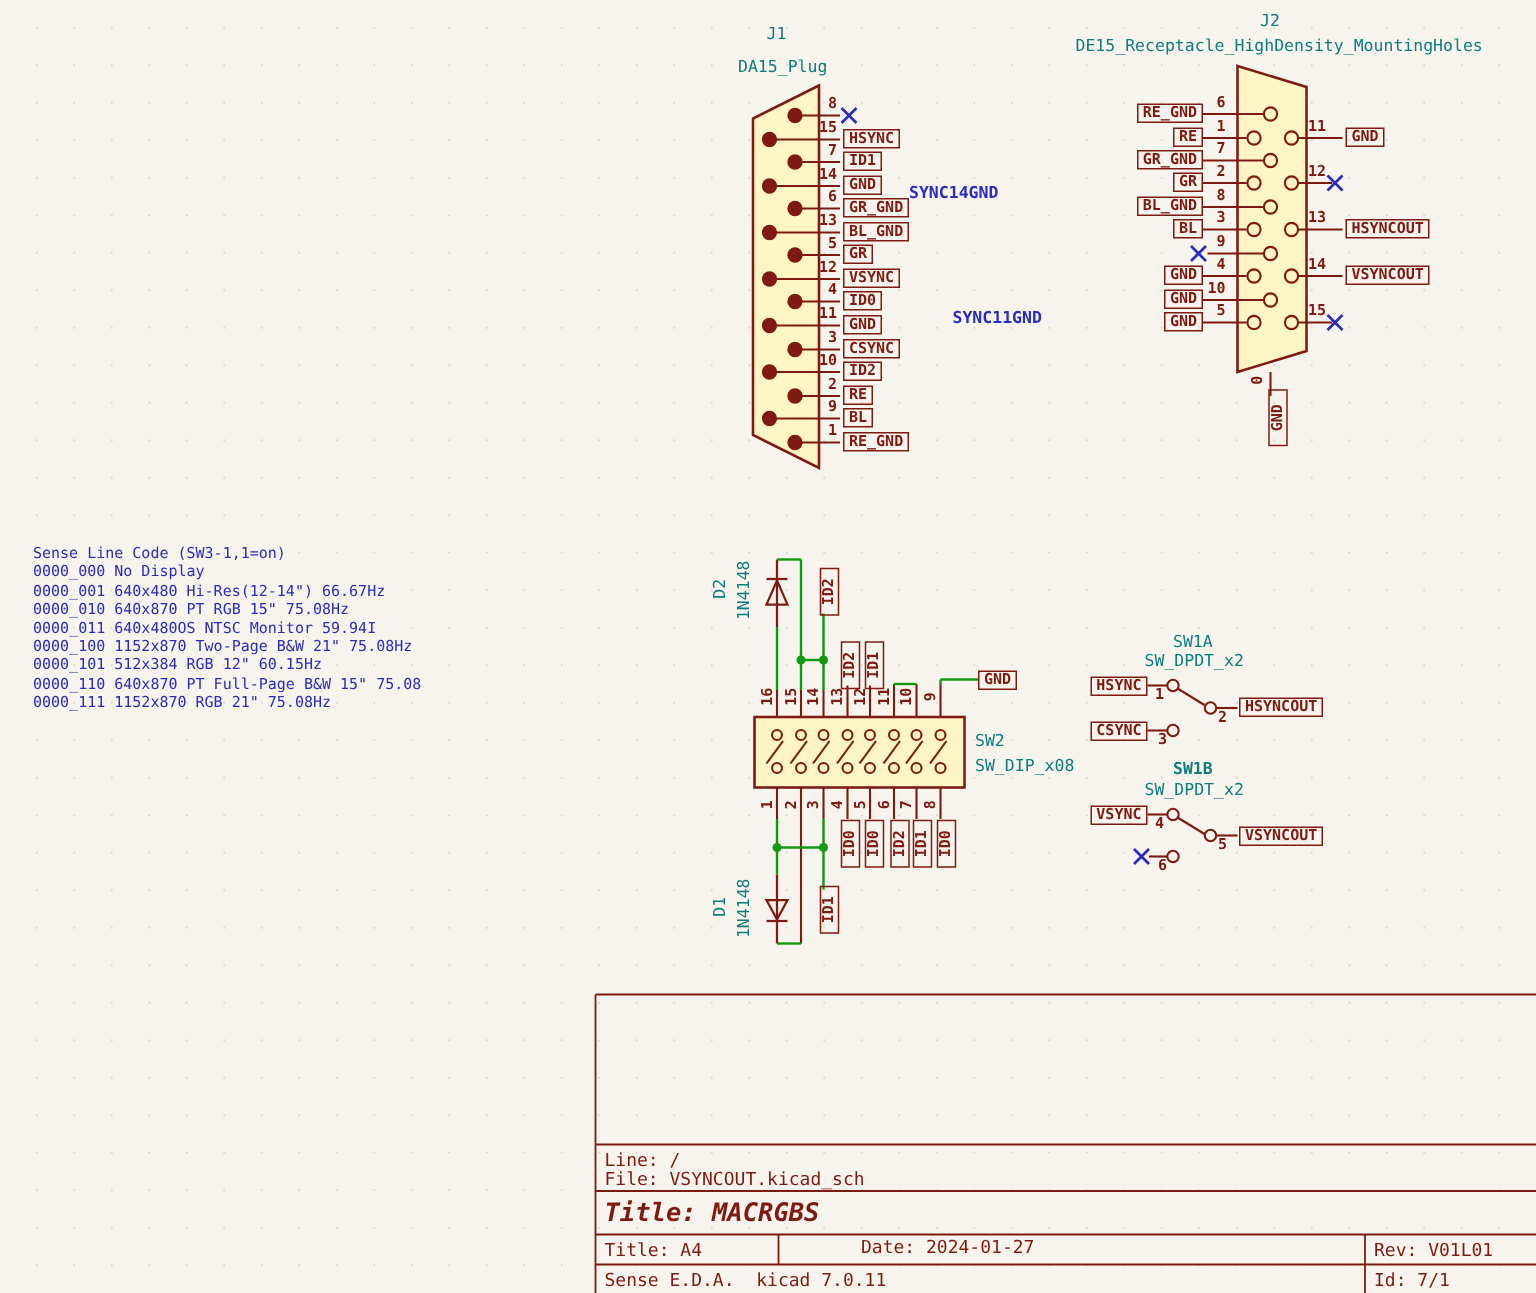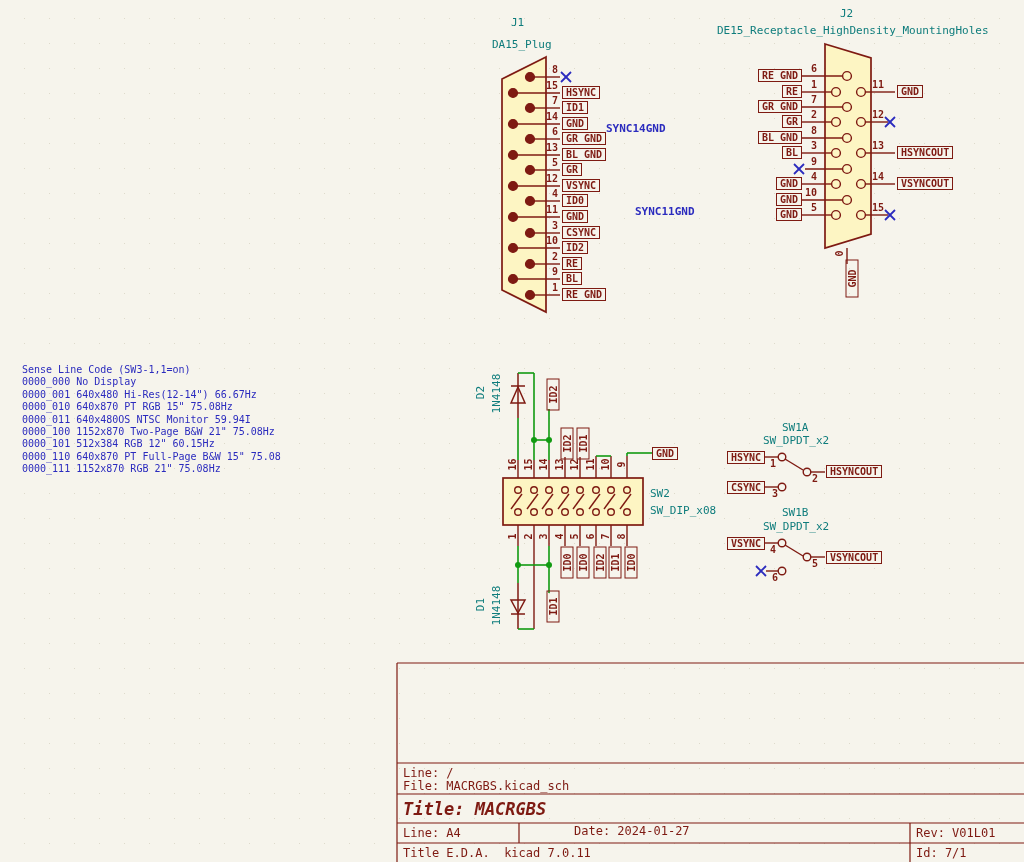--- a/index.html
+++ b/index.html
@@ -346,40 +346,40 @@
 
 <div class="t refval" style="left:782px;top:421px;">SW1A</div>
 <div class="t refval" style="left:763px;top:434px;">SW_DPDT_x2</div>
 <div class="glabel" style="right:259px;top:451px;">HSYNC</div>
 <div class="glabel" style="left:826px;top:465px;">HSYNCOUT</div>
 <div class="glabel" style="right:259px;top:481px;">CSYNC</div>
 <div class="t pin-num" style="left:770px;top:458px;">1</div>
 <div class="t pin-num" style="left:812px;top:473px;">2</div>
 <div class="t pin-num" style="left:772px;top:488px;">3</div>
 
-<div class="t refval" style="left:782px;top:506px;">SW1B</div>
+<div class="t refval" style="left:782px;top:506px;font-weight:bold;">SW1B</div>
 <div class="t refval" style="left:763px;top:520px;">SW_DPDT_x2</div>
 <div class="glabel" style="right:259px;top:537px;">VSYNC</div>
 <div class="glabel" style="left:826px;top:551px;">VSYNCOUT</div>
 <div class="t pin-num" style="left:770px;top:544px;">4</div>
 <div class="t pin-num" style="left:812px;top:558px;">5</div>
 <div class="t pin-num" style="left:772px;top:572px;">6</div>
 
 <div class="t notes" style="left:22px;top:364px;">Sense Line Code (SW3-1,1=on)
 0000_000 No Display
 0000_001 640x480 Hi-Res(12-14") 66.67Hz
 0000_010 640x870 PT RGB 15" 75.08Hz
 0000_011 640x480OS NTSC Monitor 59.94I
 0000_100 1152x870 Two-Page B&amp;W 21" 75.08Hz
 0000_101 512x384 RGB 12" 60.15Hz
 0000_110 640x870 PT Full-Page B&amp;W 15" 75.08
 0000_111 1152x870 RGB 21" 75.08Hz</div>
 
 <div class="t tb" style="left:403px;top:766px;">Line: /</div>
-<div class="t tb" style="left:403px;top:779px;">File: MACRGBS.kicad_sch</div>
+<div class="t tb" style="left:403px;top:779px;">File: VSYNCOUT.kicad_sch</div>
 <div class="t tb-title" style="position:absolute;left:403px;top:799px;white-space:pre;">Title: MACRGBS</div>
-<div class="t tb" style="left:403px;top:826px;">Line: A4</div>
+<div class="t tb" style="left:403px;top:826px;">Title: A4</div>
 <div class="t tb" style="left:538px;top:824px;margin-left:36px;">Date: 2024-01-27</div>
 <div class="t tb tb-bold" style="left:916px;top:826px;">Rev: V01L01</div>
-<div class="t tb" style="left:403px;top:846px;">Title E.D.A.  kicad 7.0.11</div>
+<div class="t tb" style="left:403px;top:846px;">Sense E.D.A.  kicad 7.0.11</div>
 <div class="t tb" style="left:916px;top:846px;">Id: 7/1</div>
 
 </div>
 
 </body></html>

